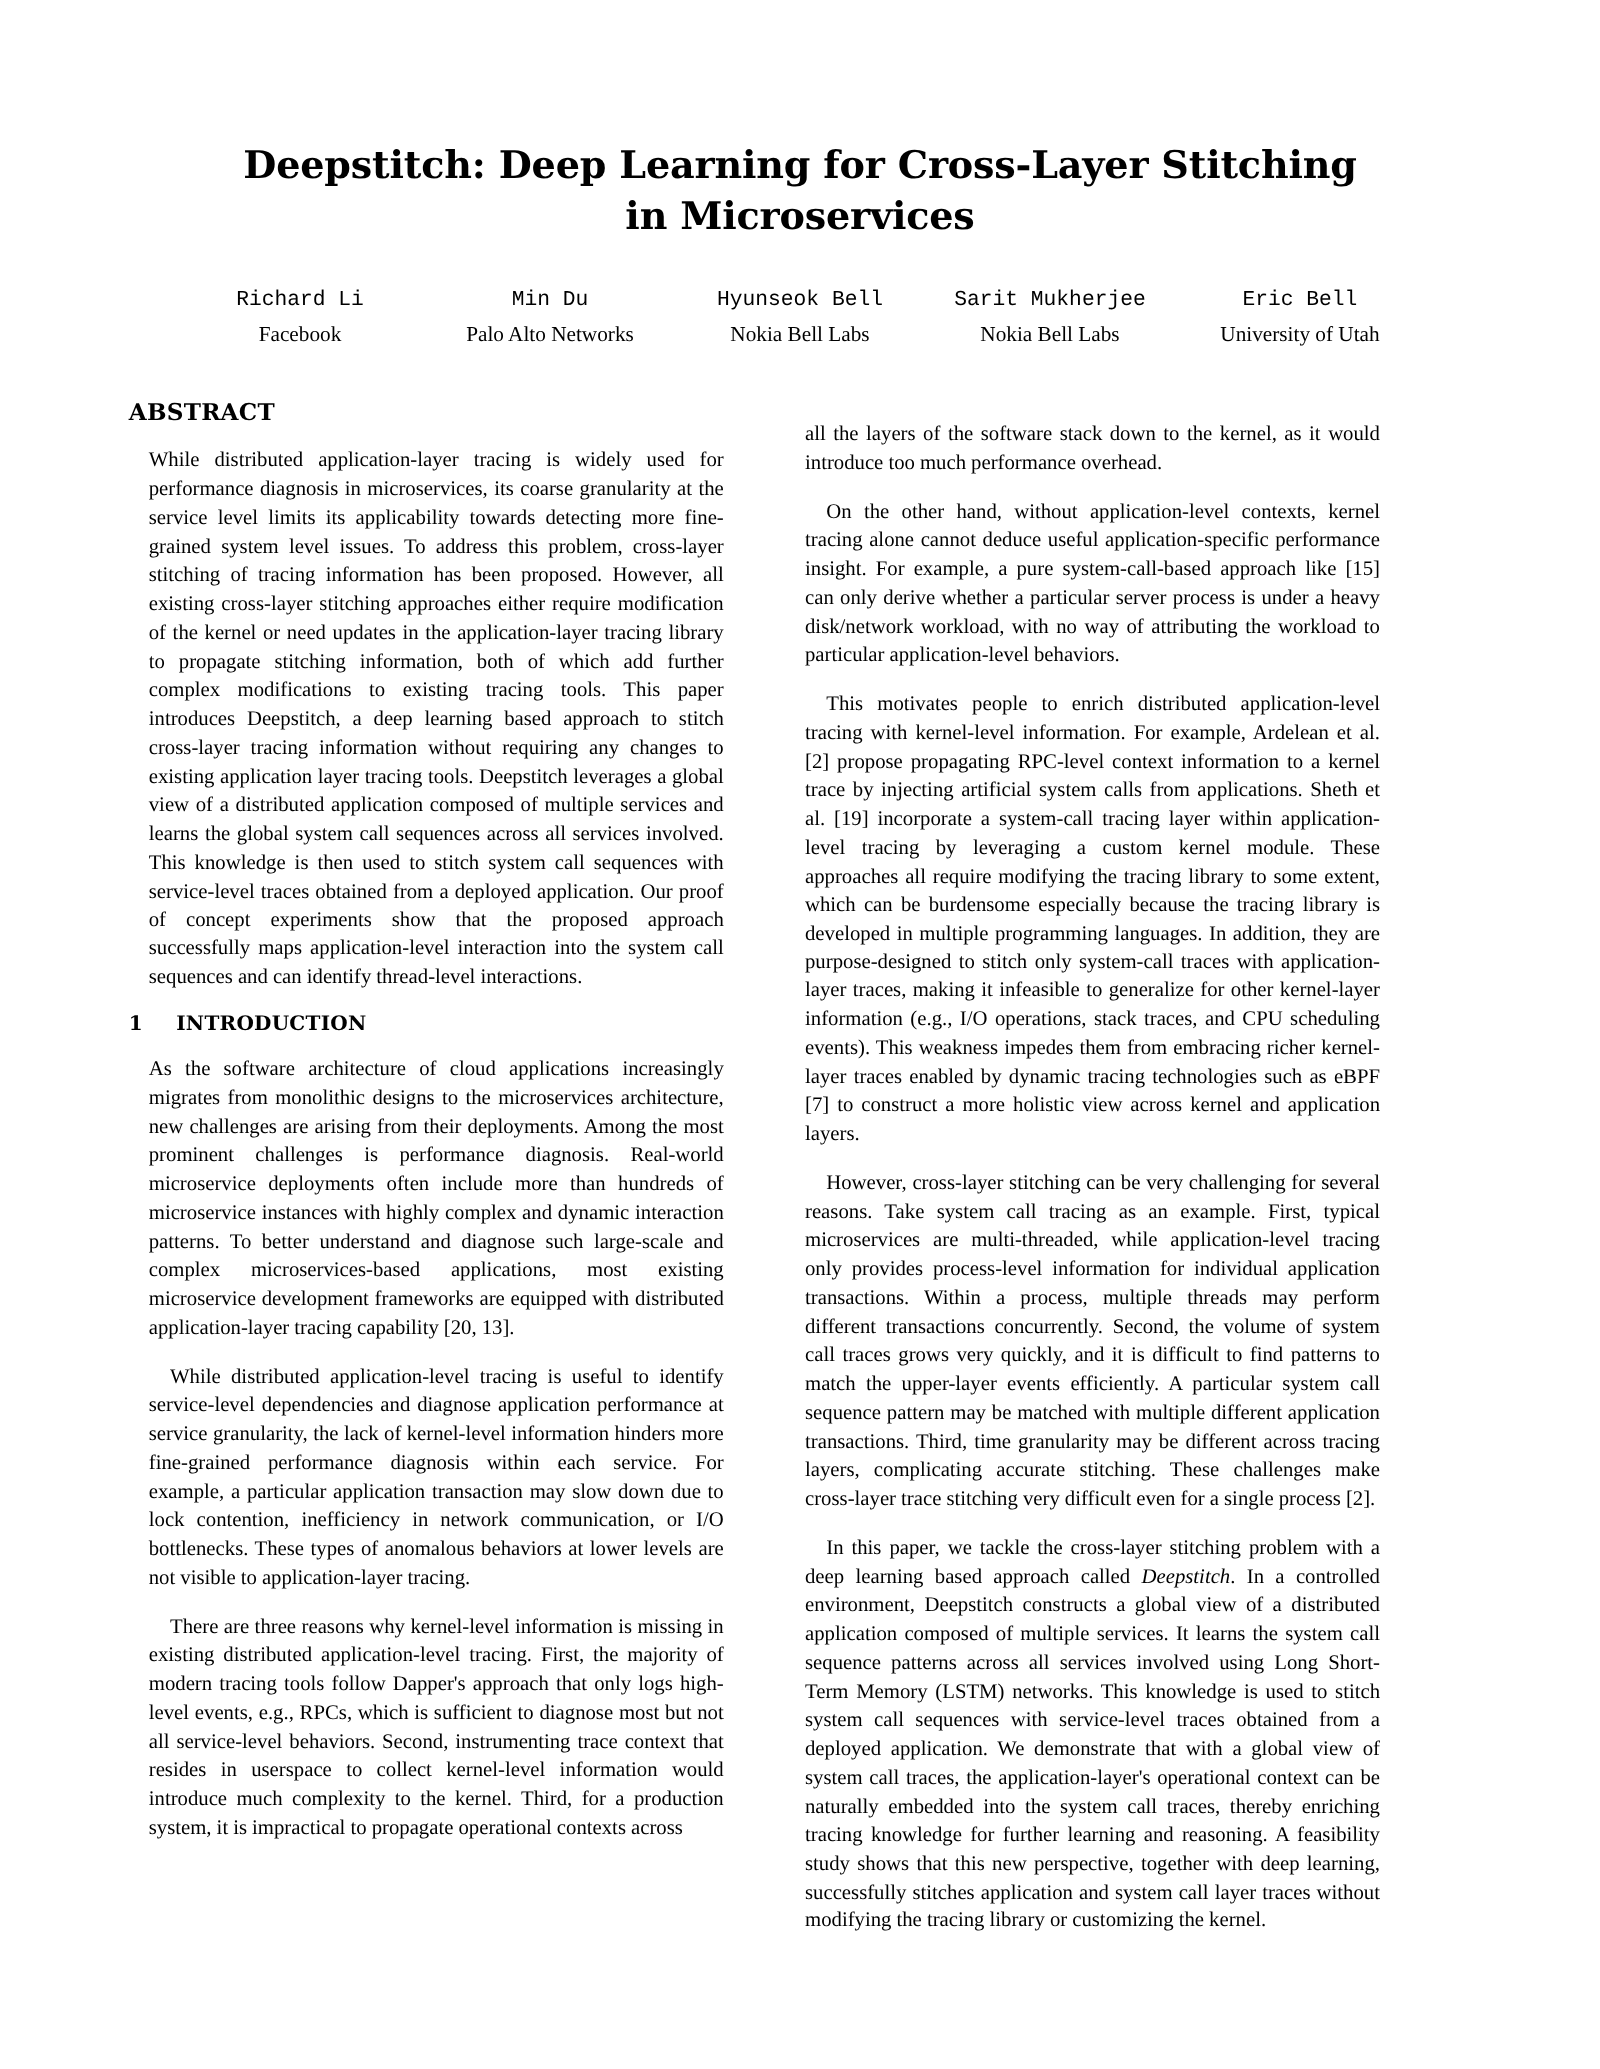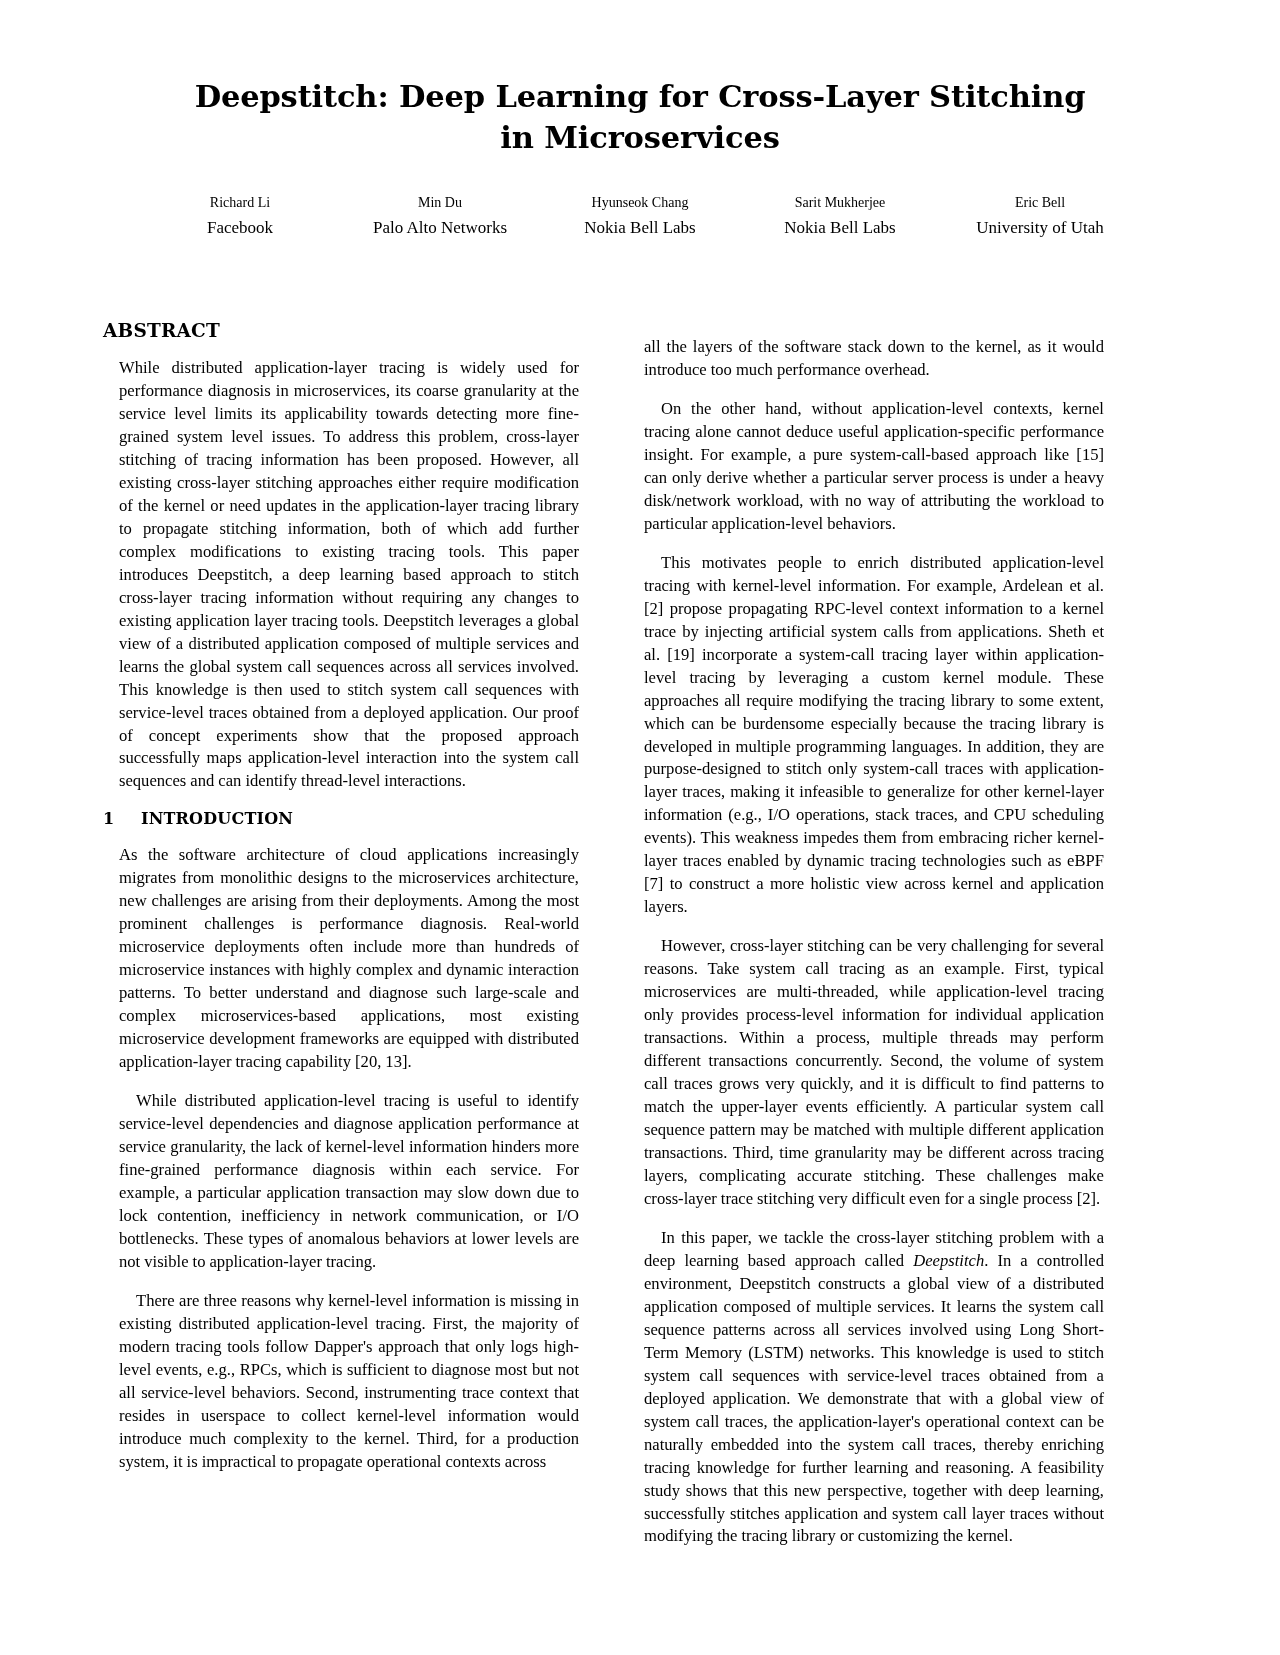--- a/index.html
+++ b/index.html
@@ -18,21 +18,21 @@
     position: relative;
     width: 1280px;
     height: 1655px;
     box-sizing: border-box;
     padding: 0;
     overflow: hidden;
   }
 
   
   .title-block {
-    padding-top: 76px;
+    padding-top: 112px;
     text-align: center;
   }
   .paper-title {
     font-family: "DejaVu Serif", "Liberation Serif", serif;
     font-weight: bold;
     font-size: 30.5px;
     line-height: 1.33;
     letter-spacing: -0.15px;
     margin: 0 auto;
     width: 900px;
@@ -50,23 +50,24 @@
     width: 1000px;
     margin-left: auto;
     margin-right: auto;
   }
   .author {
     flex: 1 1 0;
     text-align: center;
     padding: 0 4px;
   }
   .author-name {
-    font-size: 14px;
+    font-size: 17px;
     line-height: 1.2;
     white-space: nowrap;
+    font-family: Liberation Mono, monospace;
   }
   .author-affil {
     font-size: 17px;
     line-height: 1.35;
     margin-top: 5px;
     white-space: nowrap;
     text-align: center;
   }
 
   
@@ -125,21 +126,21 @@
     <div class="authors">
       <div class="author">
         <div class="author-name">Richard Li</div>
         <div class="author-affil">Facebook</div>
       </div>
       <div class="author">
         <div class="author-name">Min Du</div>
         <div class="author-affil">Palo Alto Networks</div>
       </div>
       <div class="author">
-        <div class="author-name">Hyunseok Chang</div>
+        <div class="author-name">Hyunseok Bell</div>
         <div class="author-affil">Nokia Bell Labs</div>
       </div>
       <div class="author">
         <div class="author-name">Sarit Mukherjee</div>
         <div class="author-affil">Nokia Bell Labs</div>
       </div>
       <div class="author">
         <div class="author-name">Eric Bell</div>
         <div class="author-affil">University of Utah</div>
       </div>

